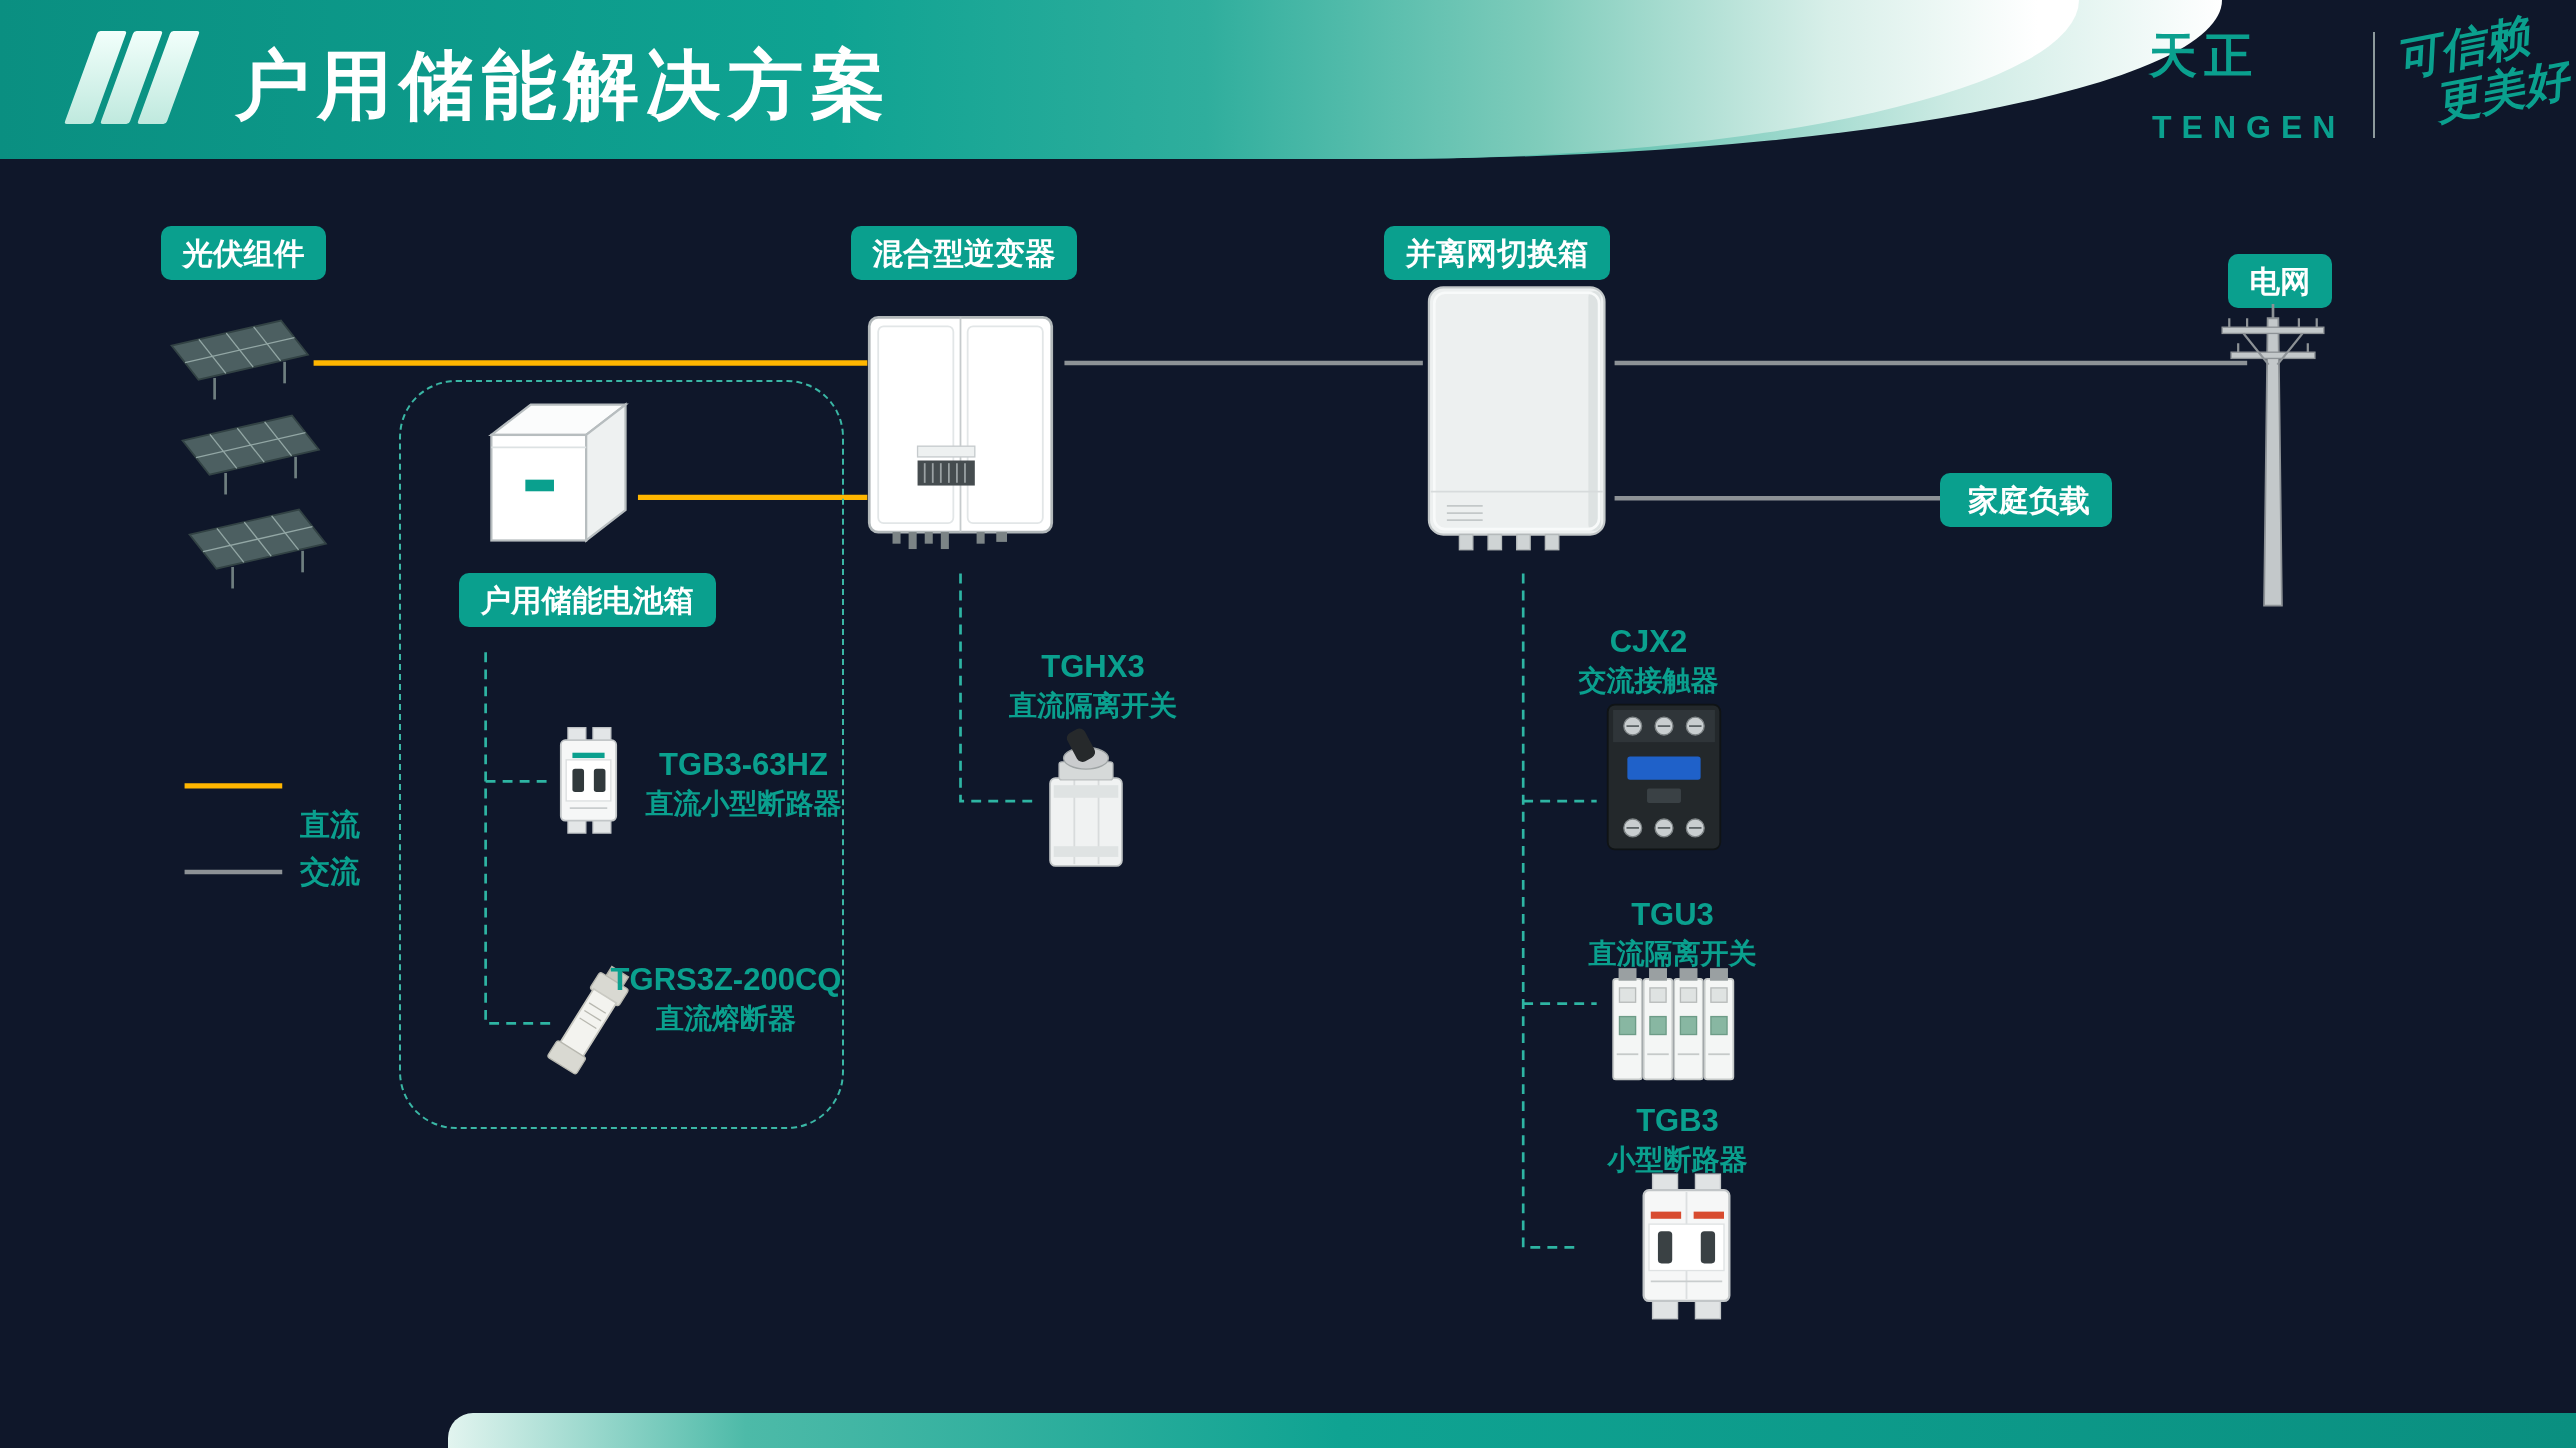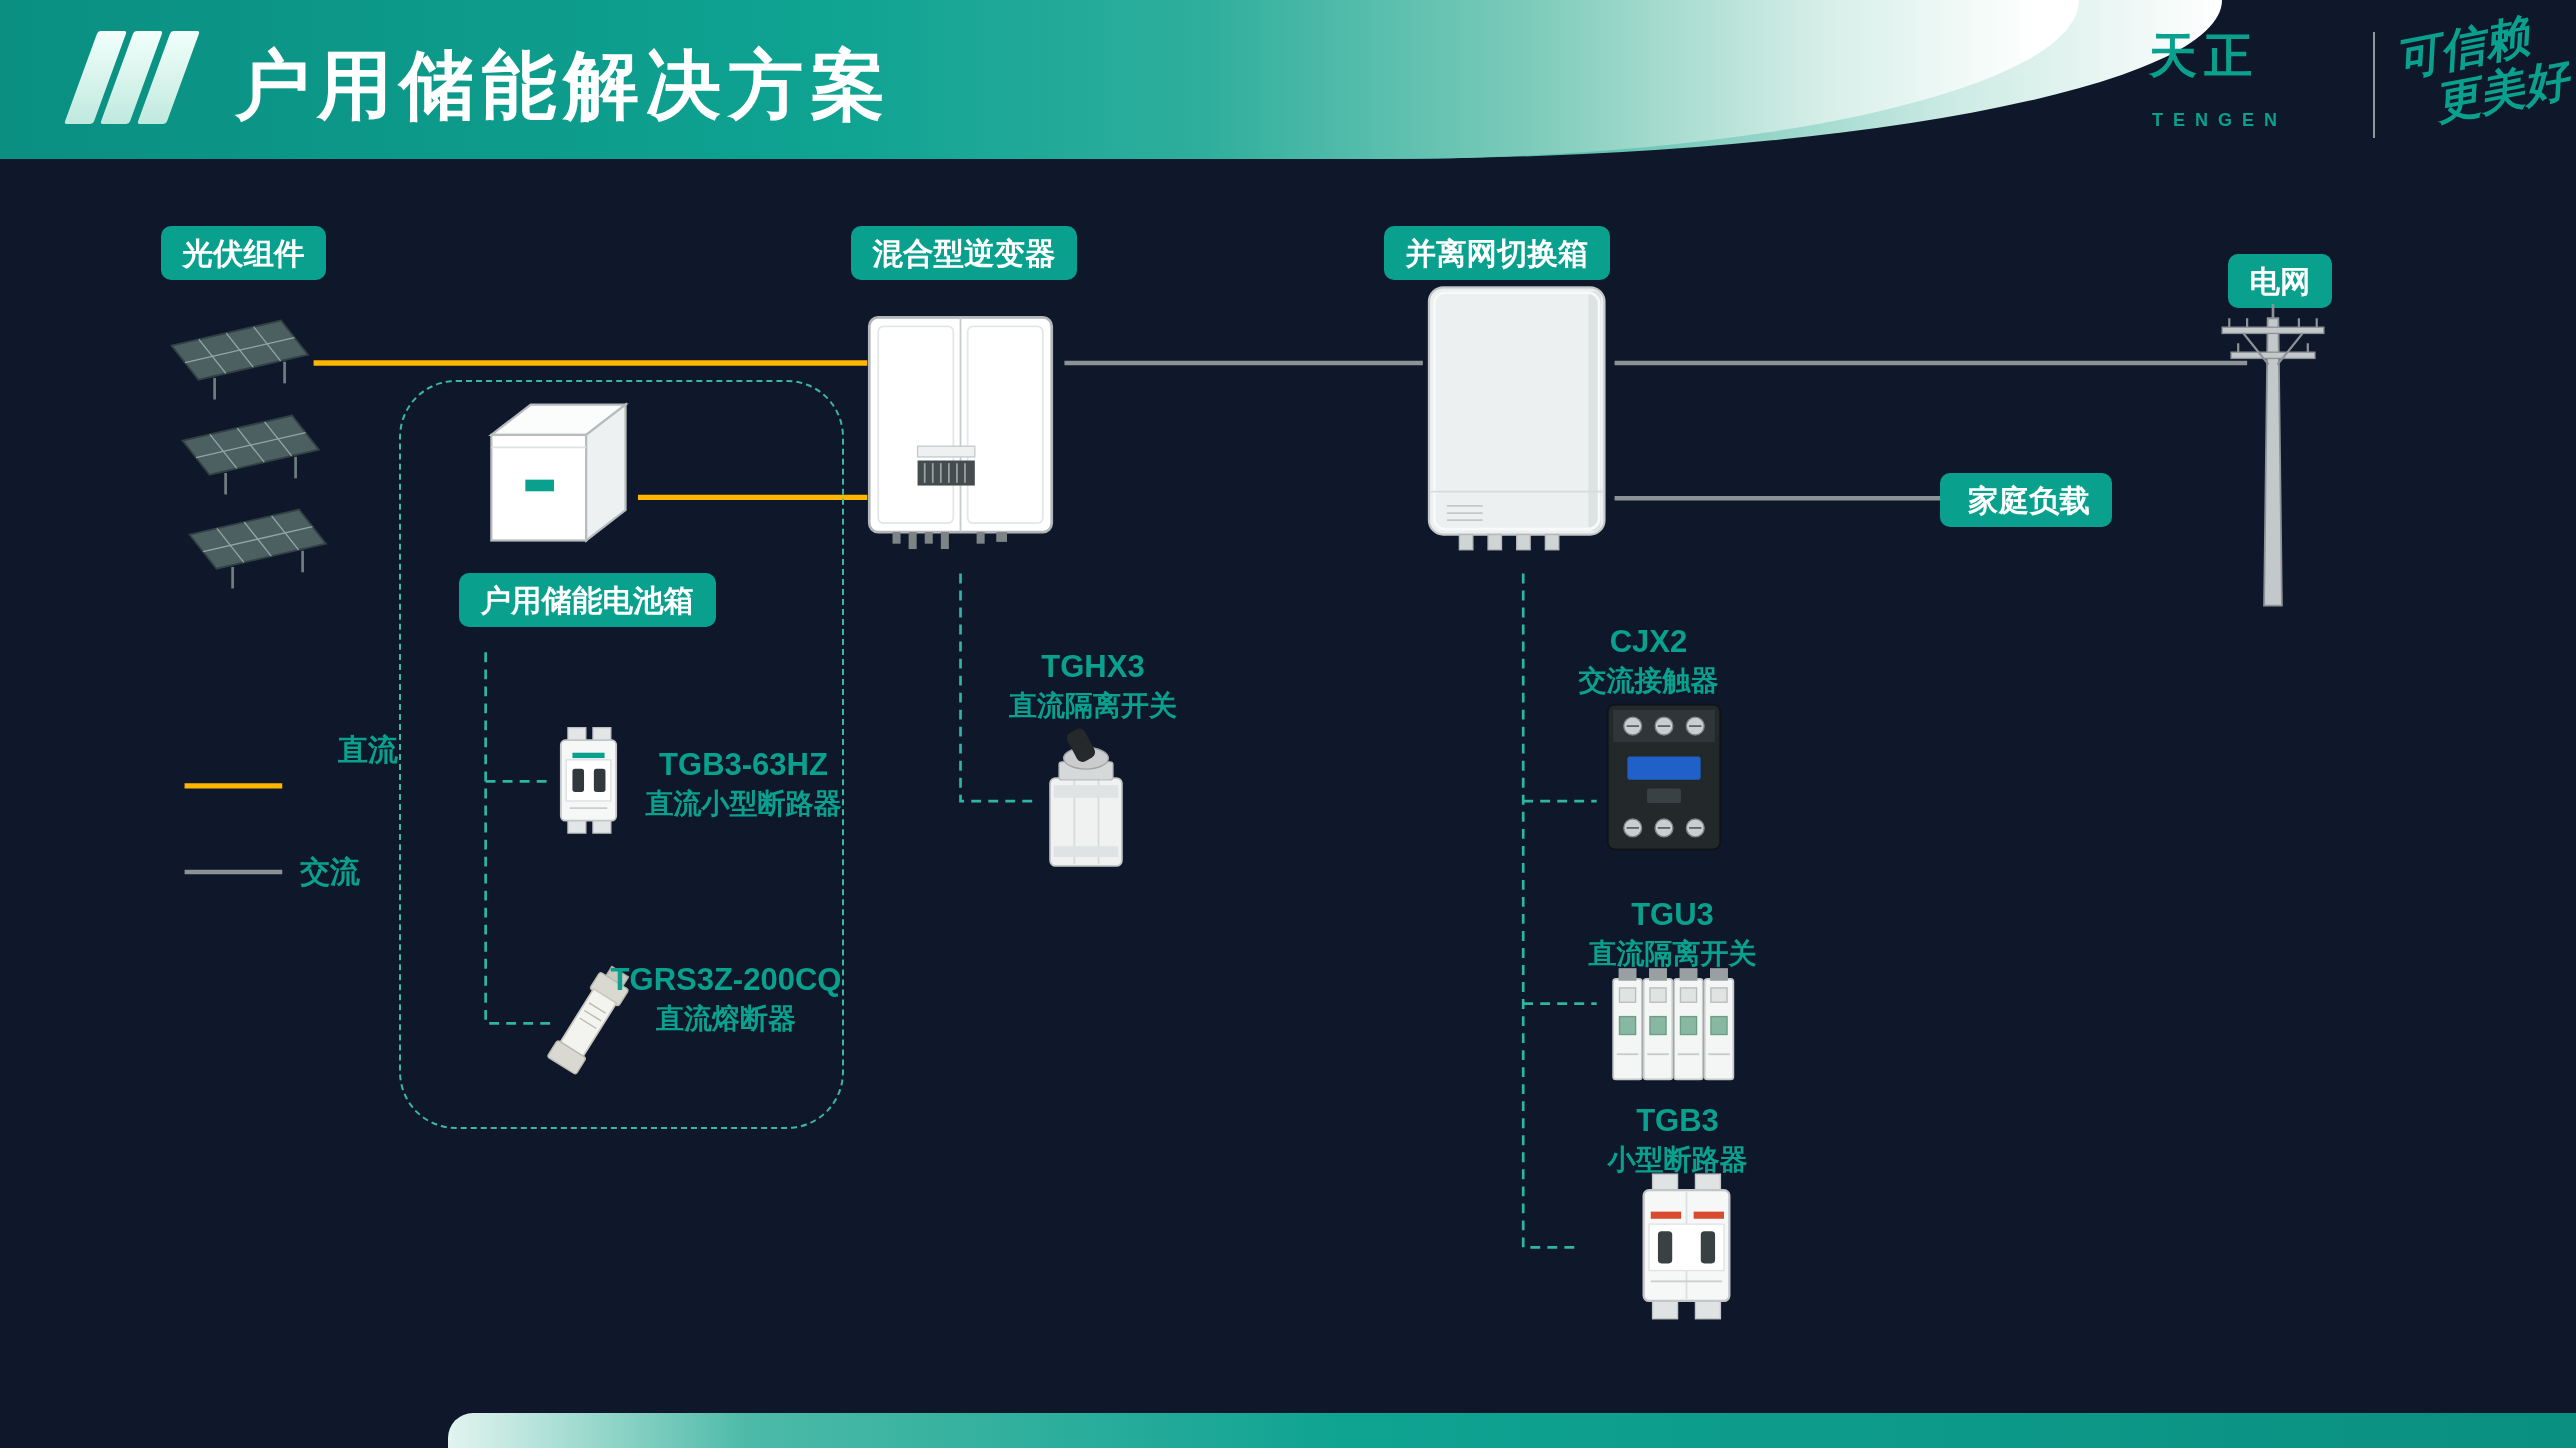--- a/index.html
+++ b/index.html
@@ -27,21 +27,21 @@
   #slash1 { left:81px; } #slash2 { left:117px; } #slash3 { left:154px; }
   .page-title {
     position:absolute; left:235px; top:36px; font-size:75px; font-weight:bold;
     color:#ffffff; letter-spacing:7.2px; white-space:nowrap;
   }
   .brand-name {
     position:absolute; left:2149px; top:32px; font-size:48px; font-weight:bold;
     color:#0aa08e; letter-spacing:7.2px; line-height:1;
   }
   .brand-latin {
-    position:absolute; left:2152px; top:111px; font-size:18px; font-weight:bold;
+    position:absolute; left:2152px; top:111px; font-size:32px; font-weight:bold;
     color:#0aa08e; letter-spacing:10px; line-height:1;
   }
   .brand-divider {
     position:absolute; left:2373px; top:32px; width:1.8px; height:106px; background:#8d9a9c;
   }
   .slogan {
     position:absolute; left:2399px; top:20px; color:#0aa08e;
     font-family:"DejaVu Serif","Liberation Serif",serif; font-style:italic; font-weight:bold;
     transform:rotate(-11deg); line-height:1.1;
   }
@@ -57,21 +57,21 @@
   #badge-inverter { left:851px;  top:226px; }
   #badge-switch   { left:1384px; top:226px; }
   #badge-grid     { left:2228px; top:210px;margin-top:44px; }
   #badge-load     { left:1940px; top:473px;padding-left:28px; }
   #badge-battery  { left:459px;  top:573px; }
 
   
   .legend-label {
     position:absolute; color:#0aa08e; font-weight:bold; font-size:30px; line-height:1;
   }
-  #legend-dc { left:300px; top:735px;margin-left:38px; }
+  #legend-dc { left:300px; top:810px; }
   #legend-ac { left:300px; top:857px; }
 
   
   .battery-area {
     position:absolute; left:399px; top:380px; width:441px; height:745px;
     border:2.7px dashed #3ab7a5; border-radius:57px;
   }
 
   
   .prod { position:absolute; text-align:center; color:#0aa08e; font-weight:bold; }

